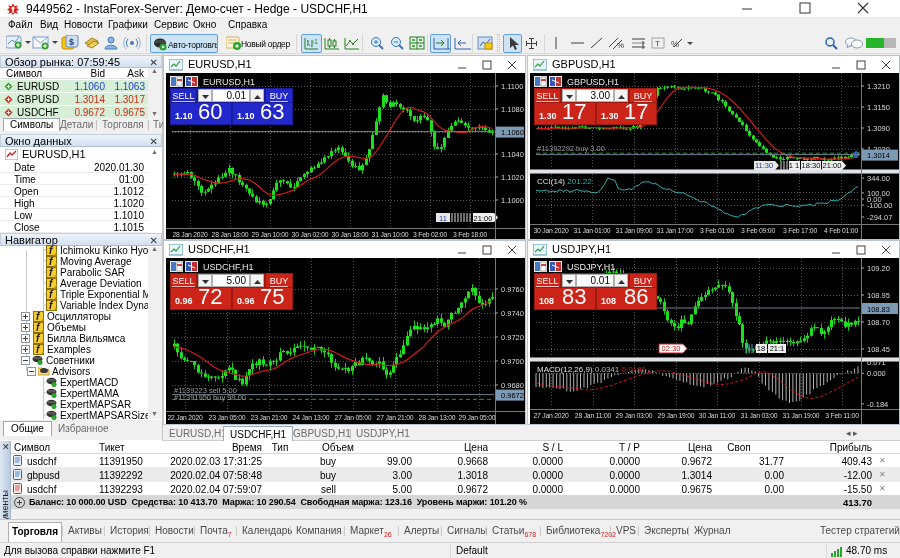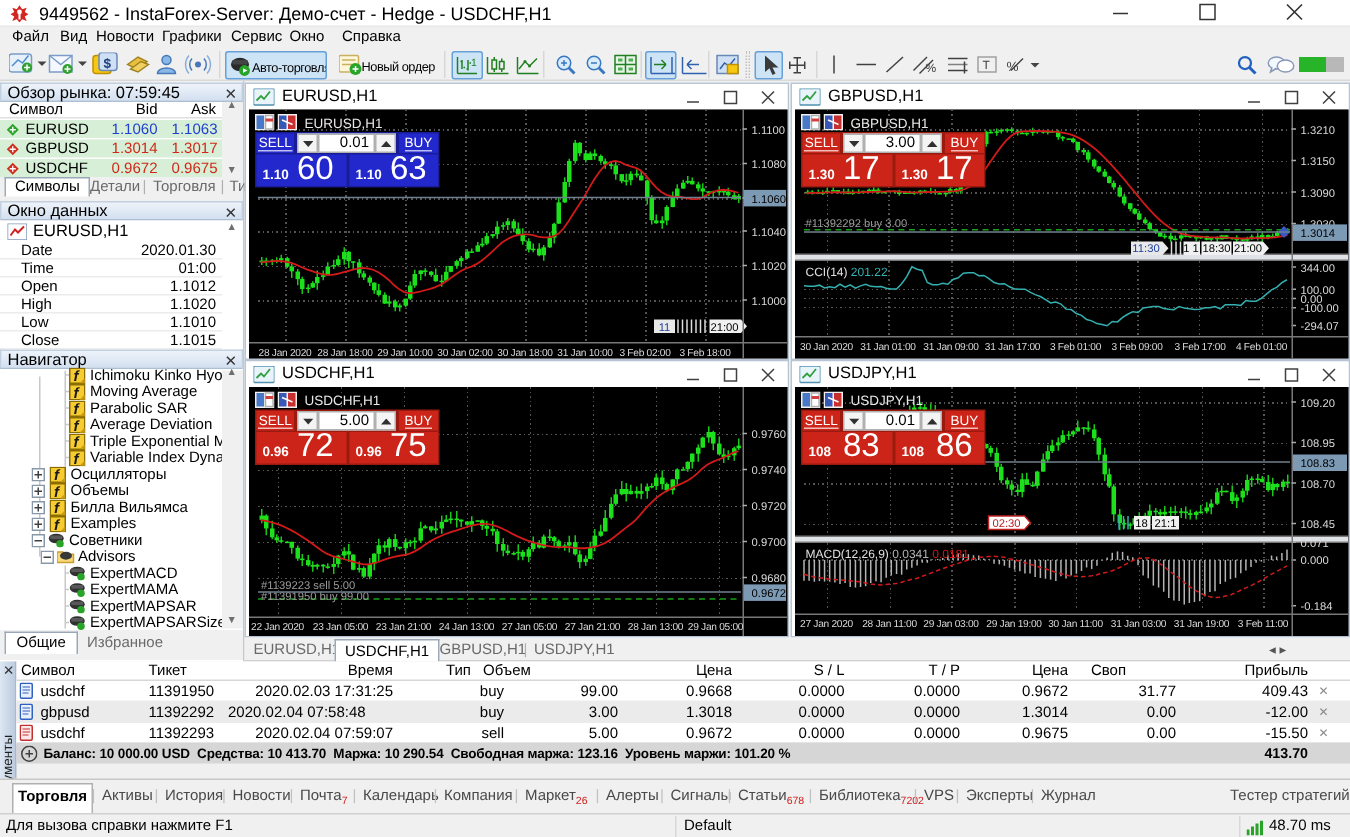--- a/index.html
+++ b/index.html
@@ -1747,21 +1747,21 @@
 <div class="ab" style="left:0;top:441px;width:11px;height:101px;background:linear-gradient(90deg,#dde7f3,#bccbdf);border-right:1px solid #a8b8cc">
     <span class="ab" style="left:2px;top:1px;font-size:9px;color:#303030">✕</span>
     <div class="ab" style="left:-32px;top:72px;width:74px;height:10px;transform:rotate(-90deg);font-size:9px;color:#202020;text-align:center">Инструменты</div>
   </div>
 <div class="ab" style="left:11px;top:441px;width:889px;height:54px;background:#fff;font-size:10px">
     <span class="ab" style="left:835px;top:-13px;color:#555;font-size:9px">◂ ▸</span>
     <div class="ab" style="left:0;top:0;width:889px;height:13px;border-bottom:1px solid #d8d8d8;color:#000">
       <span class="ab" style="left:3px;top:1px">Символ</span>
       <span class="ab" style="left:88px;top:1px">Тикет</span>
       <span class="ab" style="left:161px;top:1px;width:90px;text-align:right">Время</span>
-      <span class="ab" style="left:235px;top:1px;width:68px;text-align:right">Тип</span>
+      <span class="ab" style="left:235px;top:1px;width:68px;text-align:center">Тип</span>
       <span class="ab" style="left:311px;top:1px;width:90px;text-align:left">Объем</span>
       <span class="ab" style="left:387px;top:1px;width:90px;text-align:right">Цена</span>
       <span class="ab" style="left:462px;top:1px;width:90px;text-align:right">S / L</span>
       <span class="ab" style="left:539px;top:1px;width:90px;text-align:right">T / P</span>
       <span class="ab" style="left:611px;top:1px;width:90px;text-align:right">Цена</span>
       <span class="ab" style="left:683px;top:1px;width:90px;text-align:center">Своп</span>
       <span class="ab" style="left:771px;top:1px;width:90px;text-align:right">Прибыль</span>
     </div>
     <div class="ab" style="left:0;top:13px;width:889px;height:14px;background:#fff;border-bottom:1px solid #ececec;color:#000">
       <span class="ab" style="left:2px;top:1px"><svg width="9" height="11" style="vertical-align:-2px">
@@ -1781,21 +1781,21 @@
       <span class="ab" style="left:751px;top:2px;width:110px;text-align:right">409.43</span>
       <span class="ab" style="left:868px;top:2px;color:#888;font-size:8px">✕</span>
     </div>
     <div class="ab" style="left:0;top:27px;width:889px;height:14px;background:#ebebeb;border-bottom:1px solid #ececec;color:#000">
       <span class="ab" style="left:2px;top:1px"><svg width="9" height="11" style="vertical-align:-2px">
           <rect x="0.5" y="0.5" width="8" height="10" rx="1" fill="#e8f0fc" stroke="#3060c0"></rect>
           <path d="M2 3 h5 M2 5 h5 M2 7 h4" stroke="#3060c0" stroke-width="0.8"></path>
         </svg></span>
       <span class="ab" style="left:16px;top:2px">gbpusd</span>
       <span class="ab" style="left:88px;top:2px">11392292</span>
-      <span class="ab" style="left:141px;top:2px;width:110px;">2020.02.04 07:58:48</span>
+      <span class="ab" style="left:141px;top:2px;width:110px;text-align:right">2020.02.04 07:58:48</span>
       <span class="ab" style="left:215px;top:2px;width:110px;text-align:right">buy</span>
       <span class="ab" style="left:291px;top:2px;width:110px;text-align:right">3.00</span>
       <span class="ab" style="left:367px;top:2px;width:110px;text-align:right">1.3018</span>
       <span class="ab" style="left:442px;top:2px;width:110px;text-align:right">0.0000</span>
       <span class="ab" style="left:519px;top:2px;width:110px;text-align:right">0.0000</span>
       <span class="ab" style="left:591px;top:2px;width:110px;text-align:right">1.3014</span>
       <span class="ab" style="left:663px;top:2px;width:110px;text-align:right">0.00</span>
       <span class="ab" style="left:751px;top:2px;width:110px;text-align:right">-12.00</span>
       <span class="ab" style="left:868px;top:2px;color:#888;font-size:8px">✕</span>
     </div>

